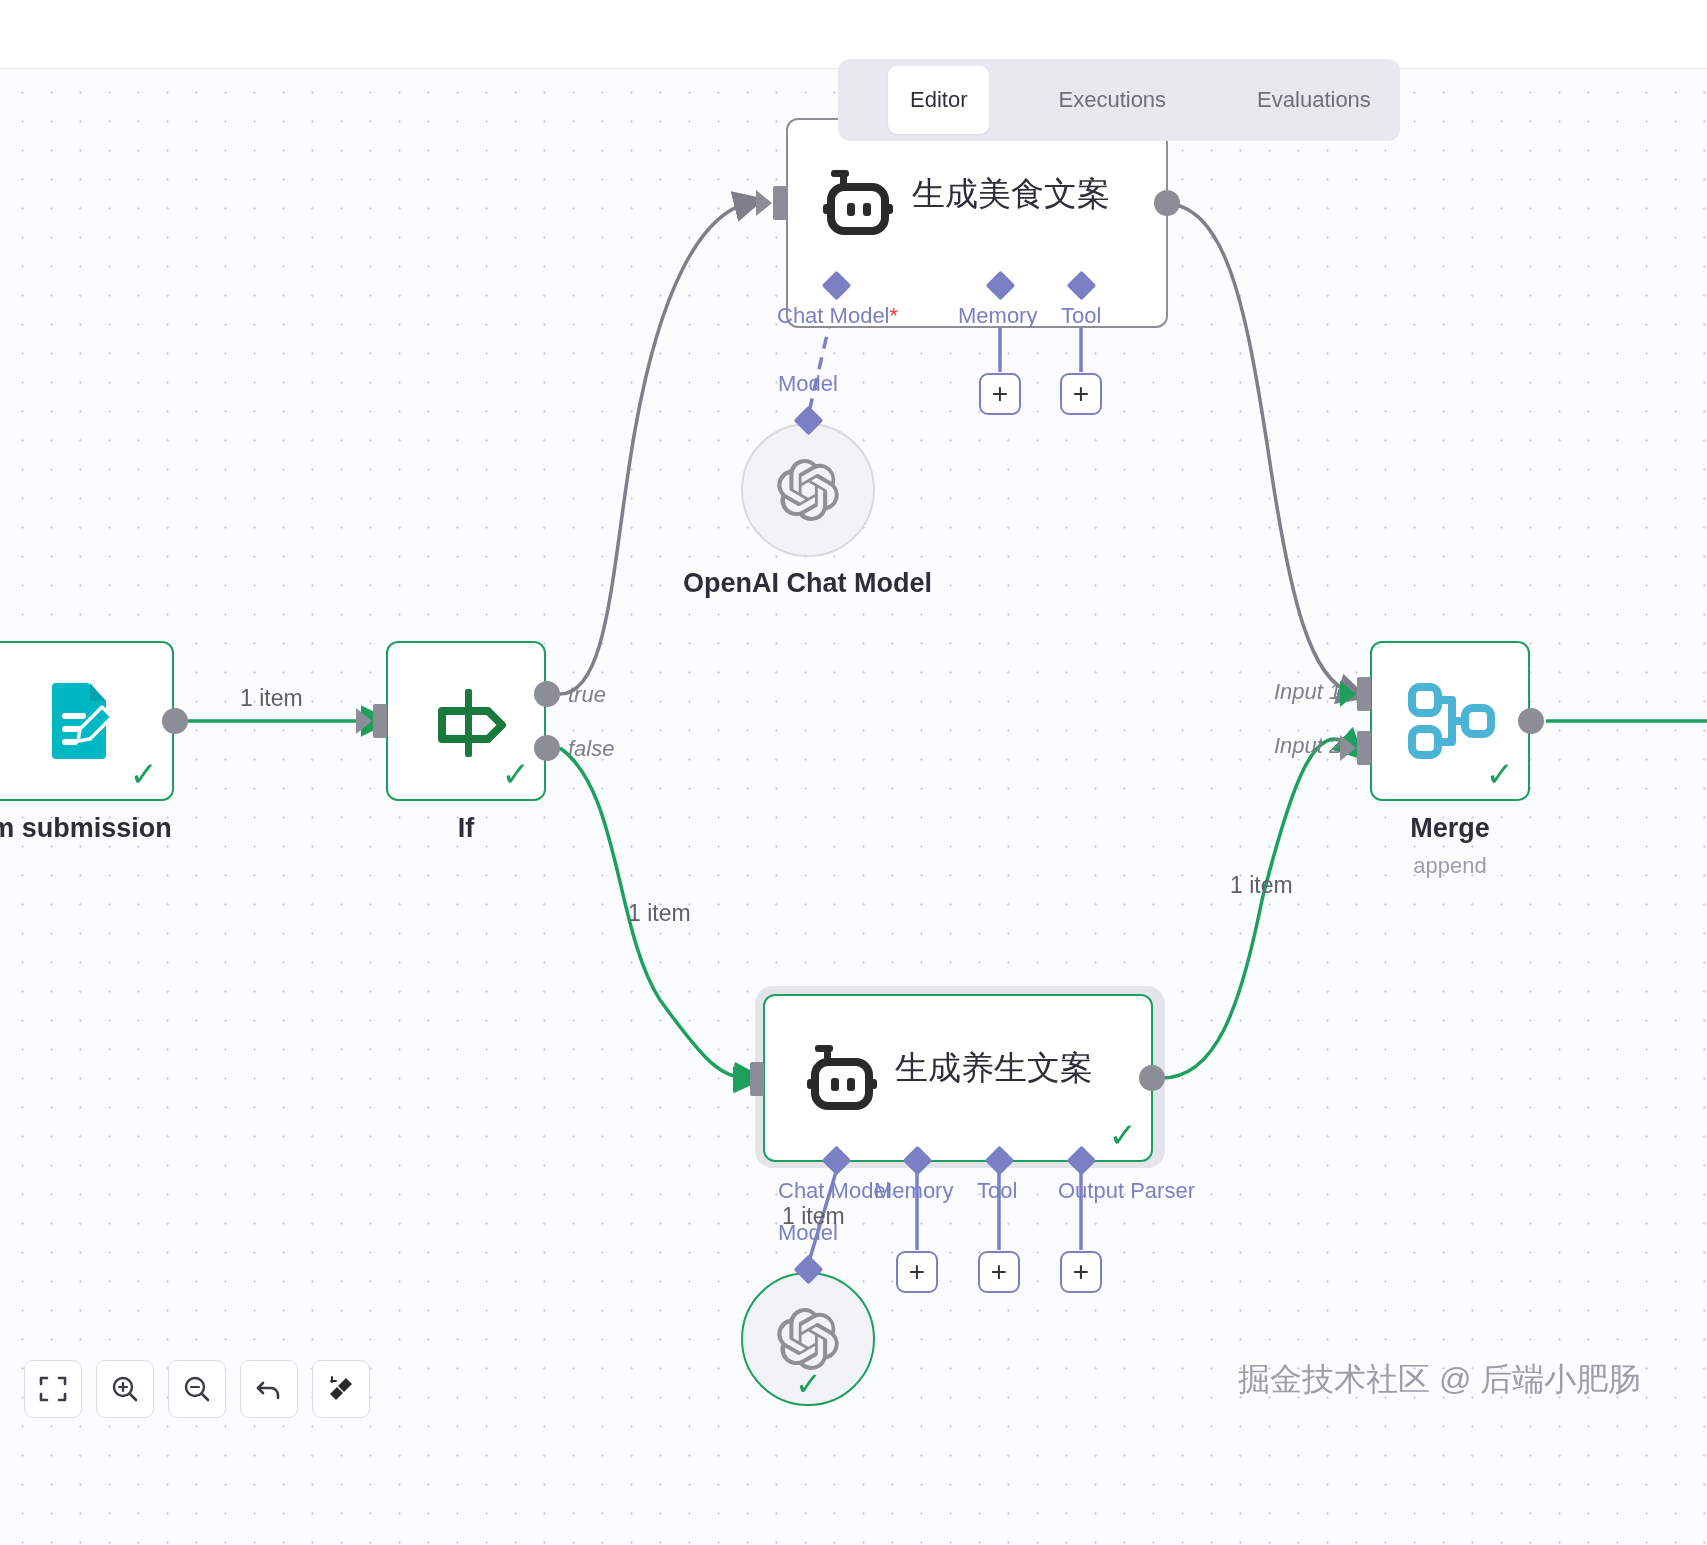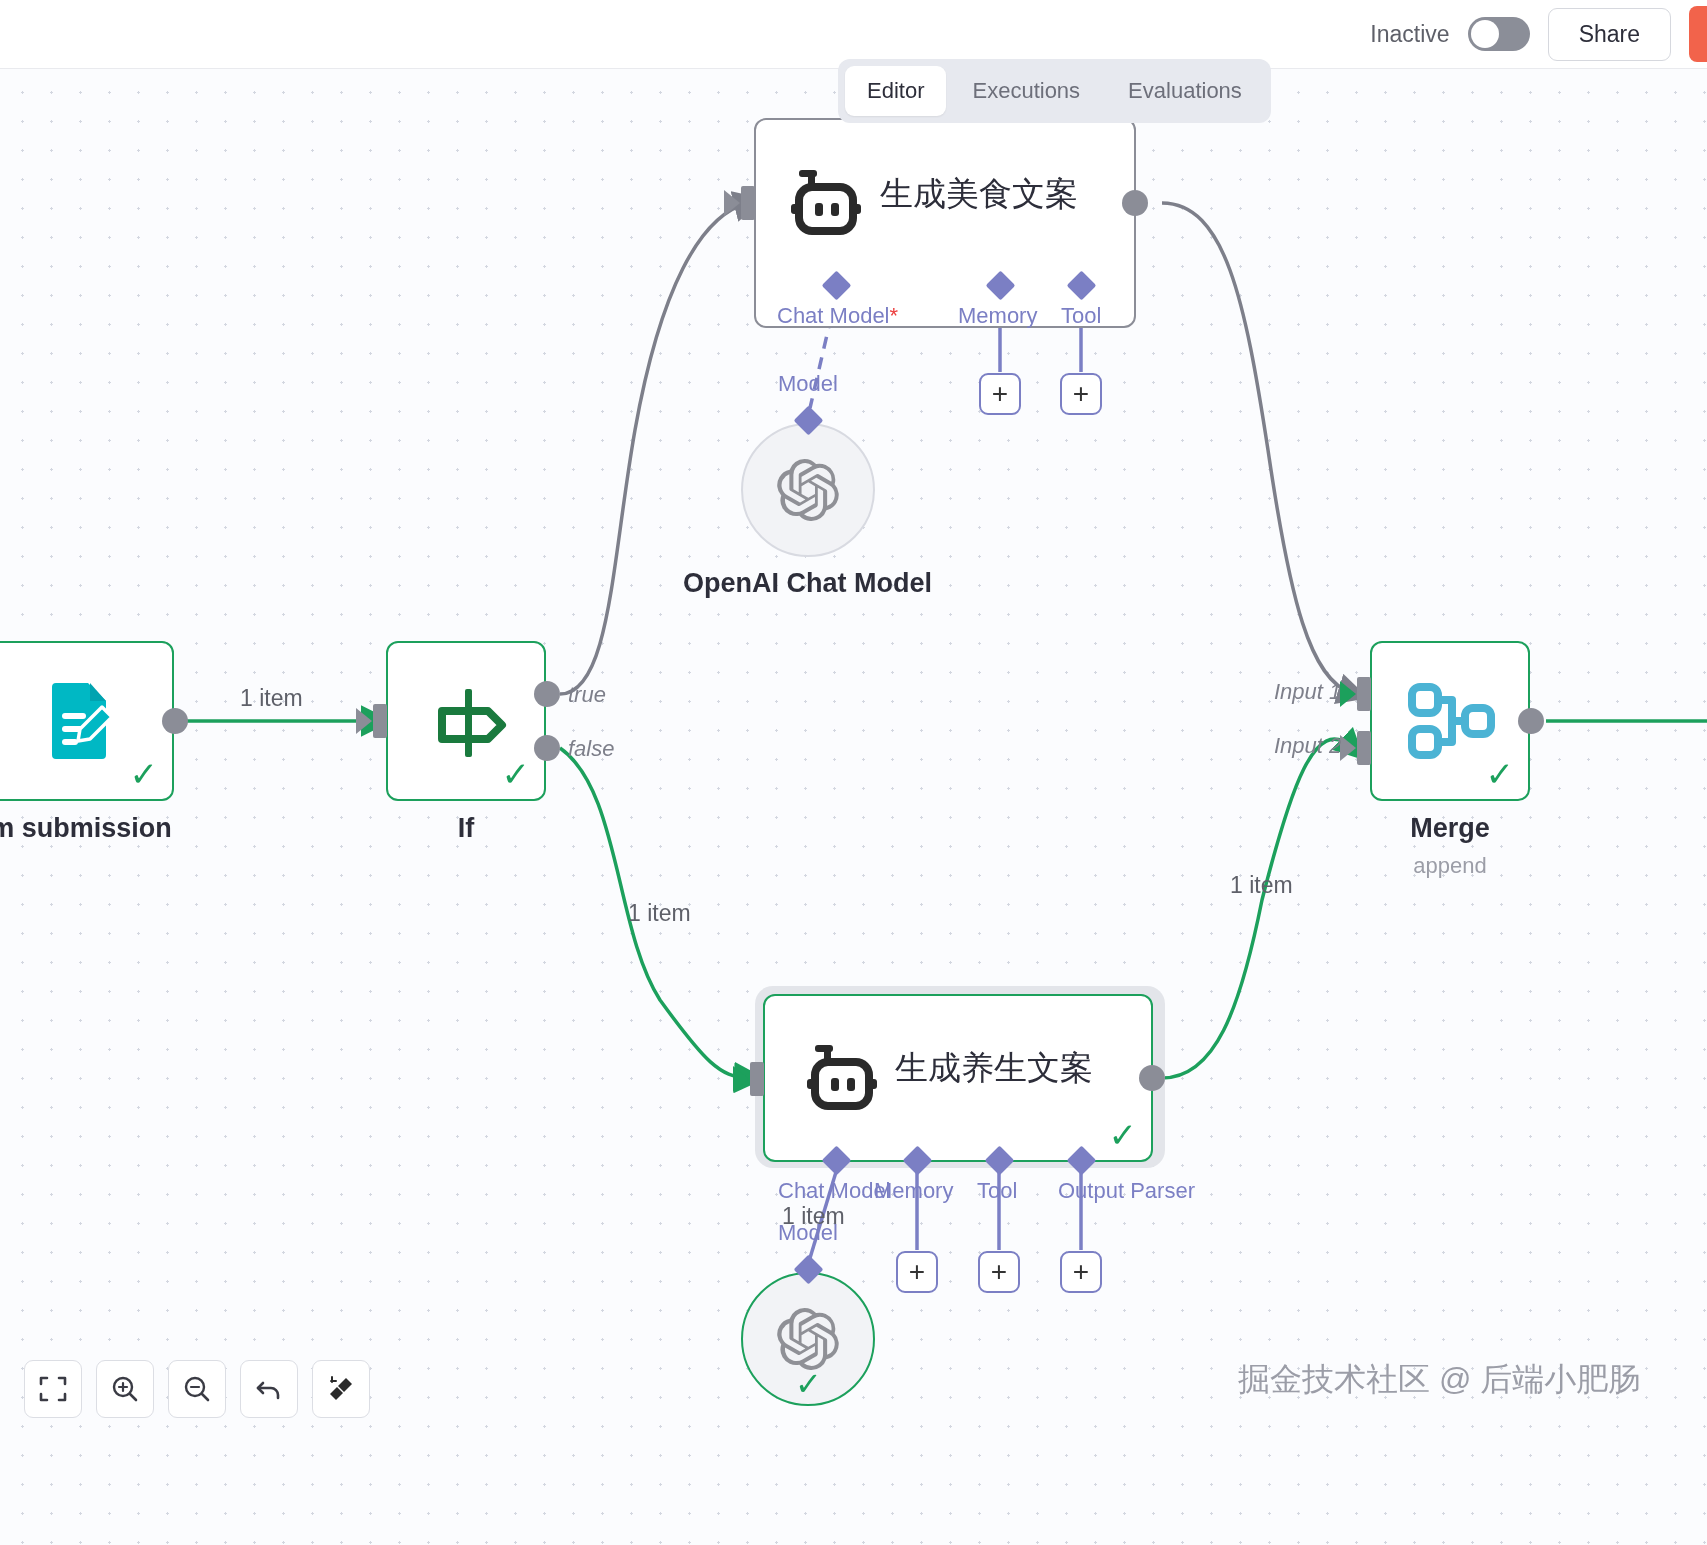--- a/index.html
+++ b/index.html
@@ -60,21 +60,21 @@
     width: 36px; height: 56px; background: #f2634b; border-radius: 8px;
     margin-right: -18px;
   }
 
   
   #tabs {
     position: absolute; left: 838px; top: 59px; z-index: 45;
     background: #e7e9ef; border-radius: 12px; padding: 7px;
     display: flex; gap: 4px; align-items: center;
   }
-  .tab { font-size: 22px; color: #6d6f7a; padding: 12px 22px; border-radius: 9px; cursor: pointer; white-space: nowrap; }
+  .tab { font-size: 22px; color: #6d6f7a; padding: 21px 22px; border-radius: 9px; cursor: pointer; white-space: nowrap; margin-left: 43px; }
   .tab.active { background: #ffffff; color: #2d2e3a; box-shadow: 0 1px 2px rgba(0,0,0,.07); }
 
   
   .node { position: absolute; z-index: 10; }
   .node-box {
     background: #fff; border: 2.5px solid #1ca05c; border-radius: 12px;
     position: relative; width: 100%; height: 100%;
     display: flex; align-items: center;
   }
   .node-box.grey { border-color: #8b8d97; }
@@ -187,28 +187,20 @@
     <path d="M1000,296 L1000,372" stroke="#7b7fc4" stroke-width="3.5" fill="none"></path>
     <path d="M1081,296 L1081,372" stroke="#7b7fc4" stroke-width="3.5" fill="none"></path>
 
     <path d="M836,1172 L810,1258" stroke="#7b7fc4" stroke-width="3.5" fill="none"></path>
     <path d="M917,1172 L917,1250" stroke="#7b7fc4" stroke-width="3.5" fill="none"></path>
     <path d="M999,1172 L999,1250" stroke="#7b7fc4" stroke-width="3.5" fill="none"></path>
     <path d="M1081,1172 L1081,1250" stroke="#7b7fc4" stroke-width="3.5" fill="none"></path>
   </svg>
 
   <div id="header">
-    <div class="hdr-right">
-      <span class="inactive-label">Inactive</span>
-      <div class="toggle">
-        <div class="knob"></div>
-      </div>
-      <div class="share-btn">Share</div>
-      <div class="red-edge"></div>
-    </div>
   </div>
 
   <div id="tabs">
     <div class="tab active">Editor</div>
     <div class="tab">Executions</div>
     <div class="tab">Evaluations</div>
   </div>
 
   <div class="node" style="left:-48px; top:641px; width:222px; height:160px;">
     <div class="node-box">
@@ -246,21 +238,21 @@
     <div class="port-label" style="left:182px; top:95px;">false</div>
     <div class="node-label" style="top:172px;">If</div>
   </div>
 
   <div class="item-label" style="left:240px; top:685px; z-index:20;">1 item</div>
 
   <div class="item-label" style="left:628px; top:900px; z-index:20;">1 item</div>
 
   <div class="item-label" style="left:1230px; top:872px; z-index:20;">1 item</div>
 
-  <div class="node" style="left:754px; top:118px; width:382px; height:210px;">
+  <div class="node" style="left:786px; top:118px; width:382px; height:210px;">
     <div class="node-box grey">
       <span style="position:absolute; left:33px; top:48px;">
         <svg width="74" height="70" viewBox="0 0 74 70">
           <rect x="19" y="4" width="7" height="16" rx="2" fill="#2a2a2a"></rect>
           <rect x="10" y="2" width="18" height="7" rx="3" fill="#2a2a2a"></rect>
           <rect x="10" y="19" width="54" height="44" rx="13" fill="none" stroke="#2a2a2a" stroke-width="8"></rect>
           <rect x="26" y="35" width="8" height="13" rx="3" fill="#2a2a2a"></rect>
           <rect x="42" y="35" width="8" height="13" rx="3" fill="#2a2a2a"></rect>
           <rect x="2" y="36" width="9" height="10" rx="3" fill="#2a2a2a"></rect>
           <rect x="63" y="36" width="9" height="10" rx="3" fill="#2a2a2a"></rect>

